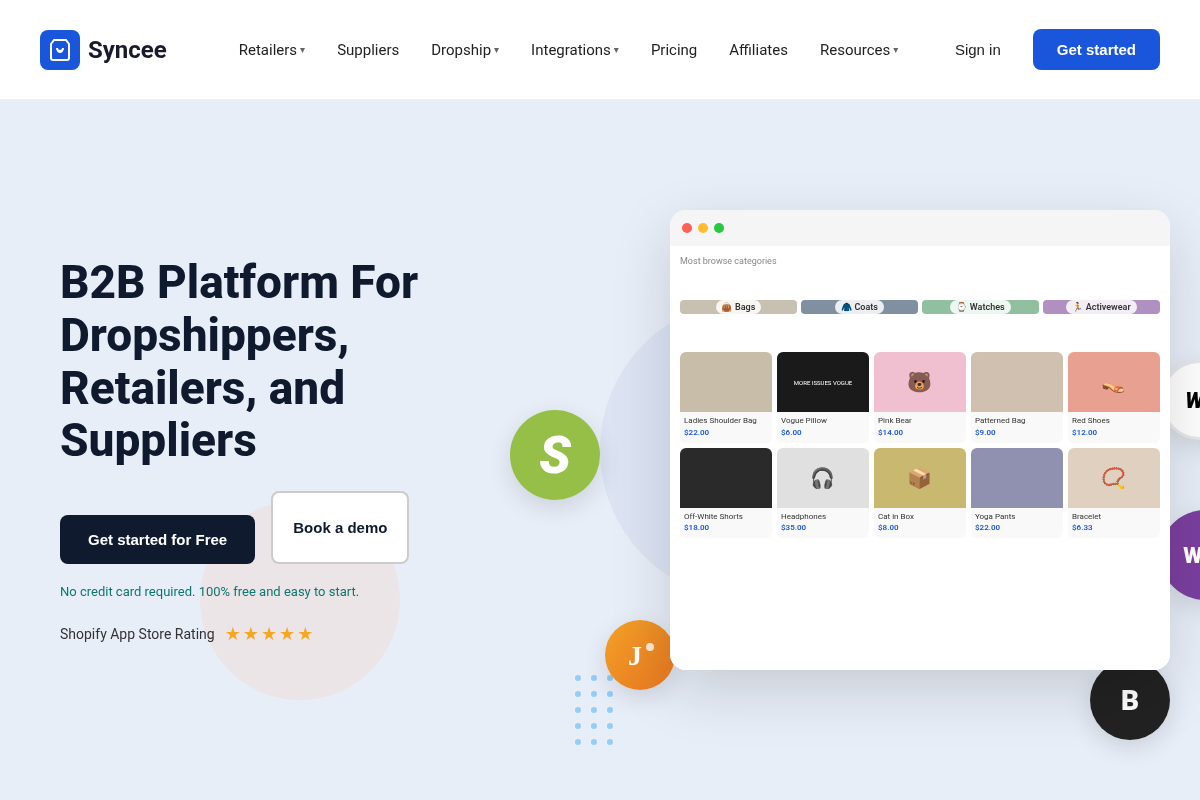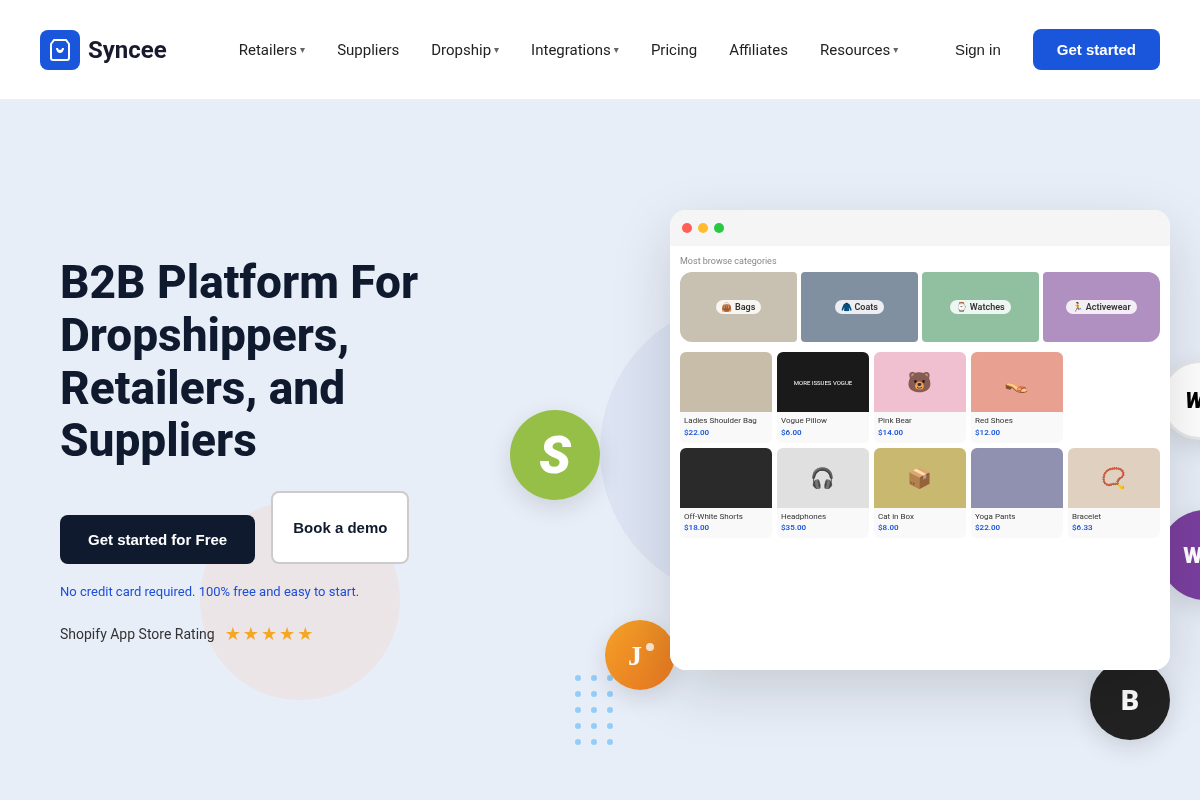--- a/index.html
+++ b/index.html
@@ -45,21 +45,21 @@
     .hero-desc { font-size: 15px; color: #444; line-height: 1.6; margin-bottom: 36px; max-width: 380px; }
     .hero-buttons { display: flex; gap: 16px; margin-bottom: 20px; }
     .btn-primary-dark {
       background: #0f1a2e; color: #fff; padding: 16px 28px; border-radius: 8px;
       font-size: 15px; font-weight: 700; cursor: pointer; border: none; margin-top: 24px;
     }
     .btn-outline {
       background: #fff; color: #0f1a2e; padding: 16px 20px; border-radius: 8px;
       font-size: 15px; font-weight: 700; cursor: pointer; border: 2px solid #ccc;
     }
-    .no-credit { font-size: 13px; color: #1d4ed8; margin-bottom: 24px; }
+    .no-credit { font-size: 13px; color: #0f766e; margin-bottom: 24px; }
     .rating-wrap { display: flex; align-items: center; gap: 10px; }
     .rating-label { font-size: 14px; color: #333; }
     .stars { display: flex; gap: 2px; }
     .star { color: #f5a623; font-size: 18px; }
 
     
     .hero-right {
       position: absolute; right: -30px; top: 30px; width: 780px; height: 680px;
     }
 
@@ -295,21 +295,21 @@
     <div class="browser-mock">
       <div class="browser-bar">
         <div class="dot dot-red"></div>
         <div class="dot dot-yellow"></div>
         <div class="dot dot-green"></div>
       </div>
       <div class="browser-content">
         <div class="section-label">Most browse categories</div>
         <div class="cats-row">
 
-          <div style="display:flex;gap:4px;width:100%;height:70px;border-radius:12px;overflow:hidden;">
+          <div style="display:flex;gap:4px;width:100%;height:70px;border-radius:12px;overflow:hidden;align-items:center;">
             <div style="flex:1;background:#c8c0b0;border-radius:4px;display:flex;align-items:center;justify-content:center;">
               <div style="background:rgba(255,255,255,0.85);padding:2px 6px;border-radius:10px;font-size:9px;font-weight:600;">👜 Bags</div>
             </div>
             <div style="flex:1;background:#8090a0;border-radius:4px;display:flex;align-items:center;justify-content:center;">
               <div style="background:rgba(255,255,255,0.85);padding:2px 6px;border-radius:10px;font-size:9px;font-weight:600;">🧥 Coats</div>
             </div>
             <div style="flex:1;background:#90c0a0;border-radius:4px;display:flex;align-items:center;justify-content:center;">
               <div style="background:rgba(255,255,255,0.85);padding:2px 6px;border-radius:10px;font-size:9px;font-weight:600;">⌚ Watches</div>
             </div>
             <div style="flex:1;background:#b090c0;border-radius:4px;display:flex;align-items:center;justify-content:center;">
@@ -334,20 +334,27 @@
             </div>
           </div>
           <div class="product-card">
             <div class="product-img" style="background:#f0c0d0;height:60px;display:flex;align-items:center;justify-content:center;font-size:20px;">🐻</div>
             <div class="product-info">
               <div class="product-name">Pink Bear</div>
               <div class="product-price">$14.00</div>
             </div>
           </div>
           <div class="product-card">
+            <div class="product-img" style="background:#d0c0b0;height:60px;"></div>
+            <div class="product-info">
+              <div class="product-name">Patterned Bag</div>
+              <div class="product-price">$9.00</div>
+            </div>
+          </div>
+          <div class="product-card">
             <div class="product-img" style="background:#e8a090;height:60px;display:flex;align-items:center;justify-content:center;font-size:20px;">👡</div>
             <div class="product-info">
               <div class="product-name">Red Shoes</div>
               <div class="product-price">$12.00</div>
             </div>
           </div>
         </div>
 
         <div style="display:grid;grid-template-columns:repeat(5,1fr);gap:5px;margin-top:5px;">
           <div class="product-card">

